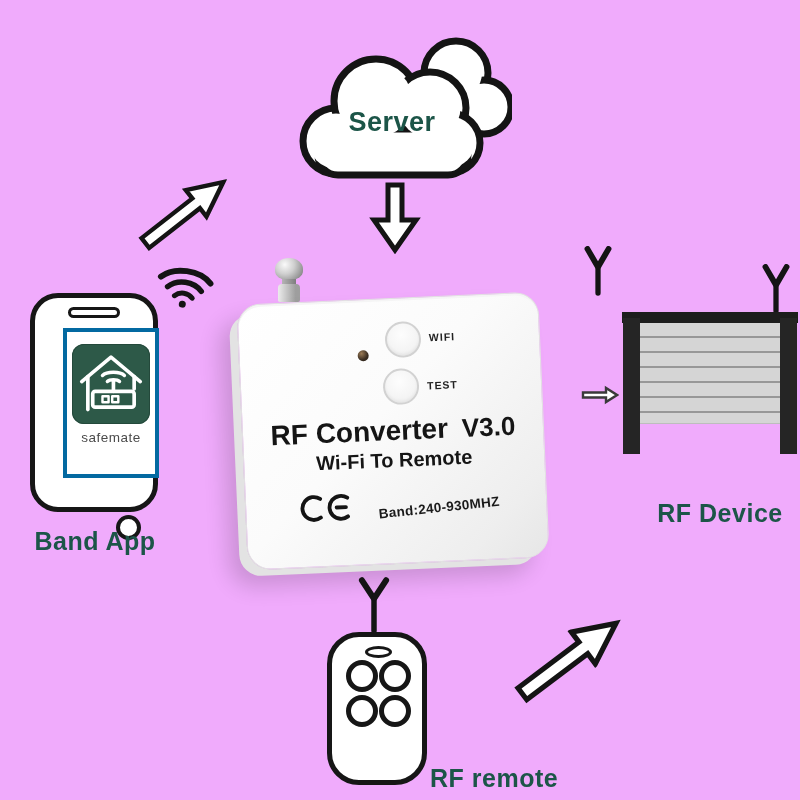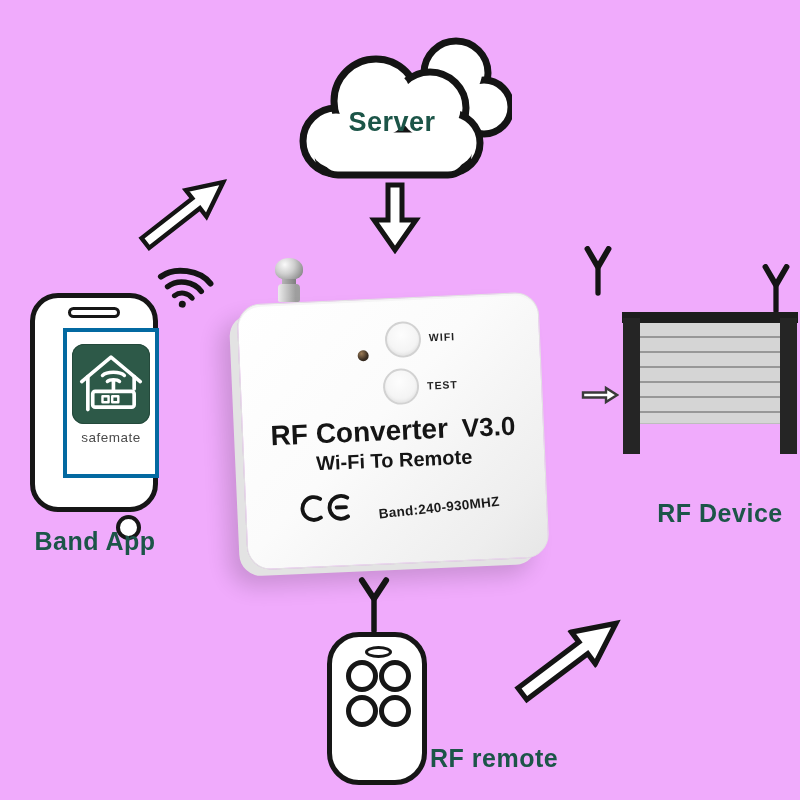--- a/index.html
+++ b/index.html
@@ -60,21 +60,21 @@
       background:repeating-linear-gradient(180deg,#d5d5d5 0px,#d5d5d5 12.5px,#979797 12.5px,#979797 15px);
       box-shadow:0 1px 0 #bdbdbd; }
   .device-label { left:655px; top:499px; width:130px; text-align:center; }
 
   
   .remote-body { left:327px; top:632px; width:100px; height:153px; border:5px solid #161616; border-radius:32px; background:#fff; }
   .remote-oval { position:absolute; left:33px; top:9px; width:27px; height:12px; border:3.5px solid #161616; border-radius:50%; }
   .remote-btn { position:absolute; width:32px; height:32px; border:5px solid #161616; border-radius:50%; background:#fff; }
   .rb1 { left:14px; top:23px; } .rb2 { left:47px; top:23px; }
   .rb3 { left:14px; top:58px; } .rb4 { left:47px; top:58px; }
-  .remote-label { left:430px; top:744px; }
+  .remote-label { left:430px; top:764px; }
 
   
   .arrow-svg { display:block; width:100%; height:100%; }
   .a-phone-server { left:132px; top:190px; width:106px; height:44px; transform:rotate(-38deg); }
   .a-server-conv { left:368px; top:182px; width:54px; height:72px; }
   .a-remote-device { left:504px; top:635px; width:132px; height:46px; transform:rotate(-37deg); }
   .a-conv-device { left:581px; top:385px; width:38px; height:20px; }
   .wifi-phone { left:155px; top:262px; width:60px; height:46px; transform:rotate(8deg); }
   .ant-garage-left { left:583px; top:246px; width:30px; height:50px; }
   .ant-garage-right { left:761px; top:264px; width:30px; height:50px; }

